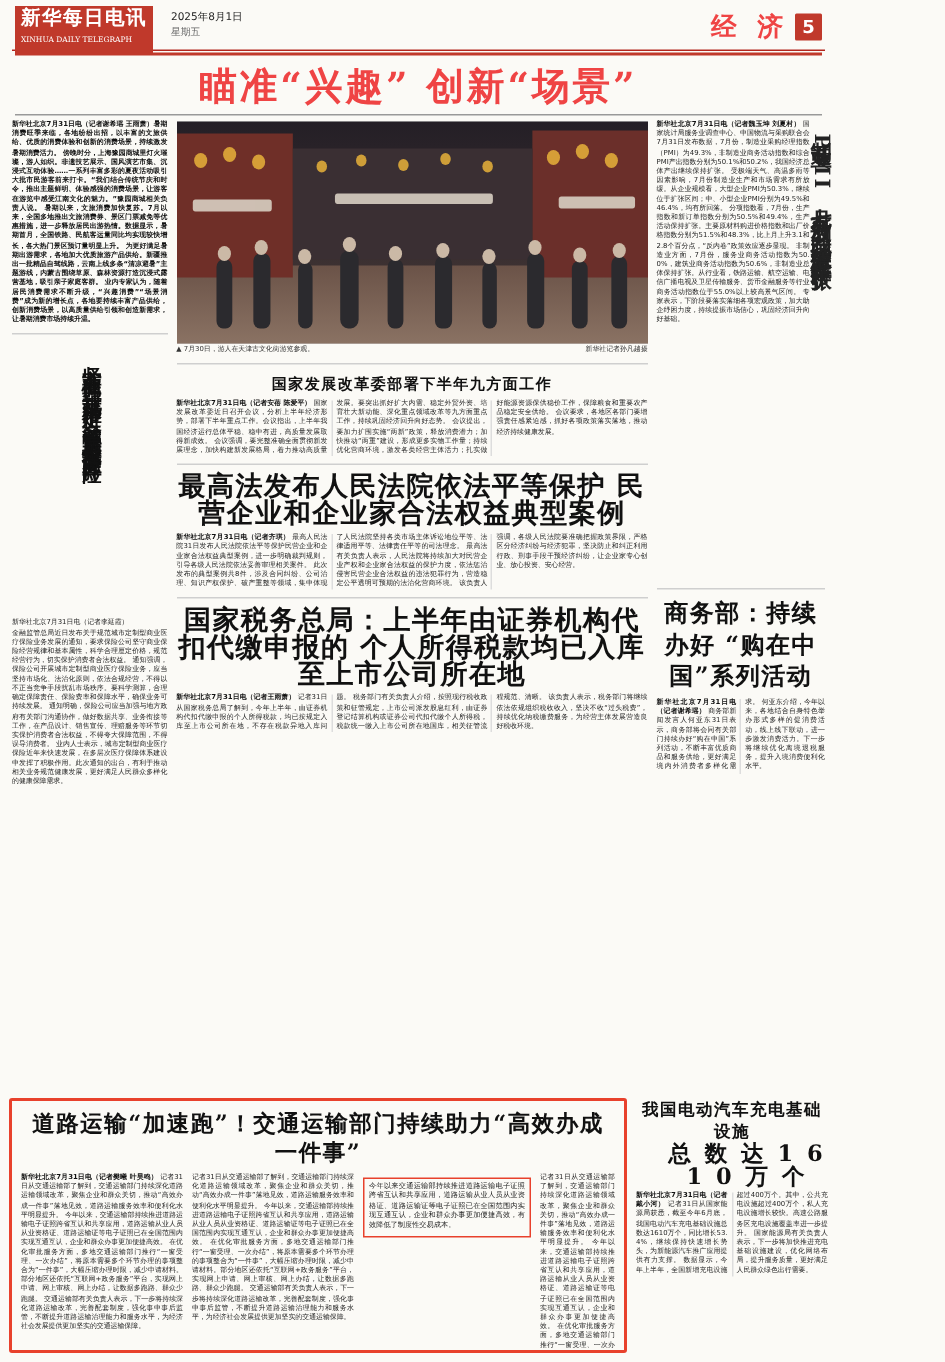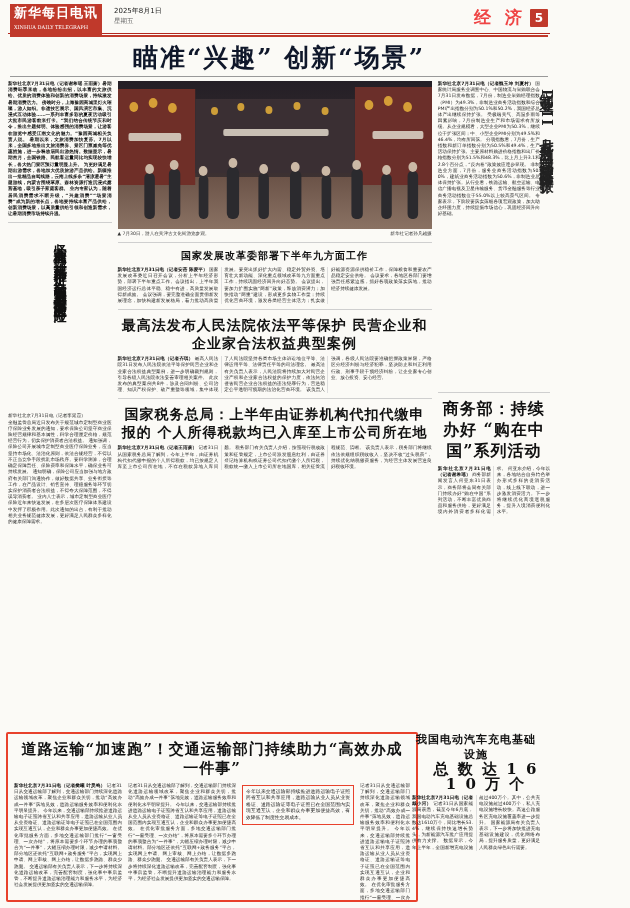--- a/index.html
+++ b/index.html
@@ -46,21 +46,21 @@
   .mast-rule{height:2px;background:#c0392b;margin:1px 2px 3px 2px;}
 
   
   .headline{
     text-align:center;
     font-family:"DejaVu Serif","Liberation Serif",serif;
     font-weight:bold;
     font-size:25px;
     letter-spacing:2px;
     margin:4px 0 2px 0;
-    color:#0f172a;
+    color:#ef4444;
   }
   .subhead{
     text-align:center;font-size:10px;color:#333;letter-spacing:1px;margin-bottom:4px;
   }
   .head-rule{border-bottom:1px solid #999;margin:0 2px 4px 2px;}
 
   
   .cols{display:flex;gap:6px;height:660px;}
   .col{box-sizing:border-box;}
   .col1{width:118px;}
@@ -93,21 +93,21 @@
   }
   .ph-caption{font-size:4.6px;line-height:6px;color:#333;margin-top:2px;display:flex;justify-content:space-between;}
   .ph-caption .left{max-width:70%;}
 
   .mid-head{
     text-align:center;
     font-family:"DejaVu Serif","Liberation Serif",serif;
     font-weight:bold;font-size:10px;letter-spacing:1px;
     margin:6px 0 4px 0;
   }
-  .mid-head.two{font-size:14px;line-height:18px;}
+  .mid-head.two{font-size:18px;line-height:18px;}
   .rule{border-top:1px solid #cfcfcf;margin:5px 0;}
 
   .col3 .mid-head{font-size:16px;}
 
   .vhead-col3{
     writing-mode:vertical-rl;
     font-family:"DejaVu Serif","Liberation Serif",serif;
     font-weight:bold;font-size:14px;letter-spacing:2px;
     height:300px;margin:2px auto 4px auto;
   }
@@ -122,21 +122,21 @@
   .redbox h2{
     margin:2px 0 5px 0;text-align:center;
     font-family:"DejaVu Serif","Liberation Serif",serif;
     font-size:15px;letter-spacing:1px;font-weight:bold;
   }
   .inner-hl{
     border:1.5px solid #e8412c;padding:3px;font-size:4.8px;line-height:6.4px;
     color:#222;text-align:justify;word-break:break-all;margin-top:2px;
   }
   .bottom-right{
-    position:absolute;right:18px;bottom:6px;width:128px;height:170px;box-sizing:border-box;
+    position:absolute;right:6px;bottom:6px;width:128px;height:170px;box-sizing:border-box;
   }
   .br-head{
     text-align:center;font-family:"DejaVu Serif","Liberation Serif",serif;
     font-weight:bold;font-size:11px;line-height:15px;letter-spacing:1px;margin-bottom:3px;
   }
   .br-head .big{font-size:15px;letter-spacing:2px;margin-left:20px;}
 </style>
 </head>
 <body>
 

